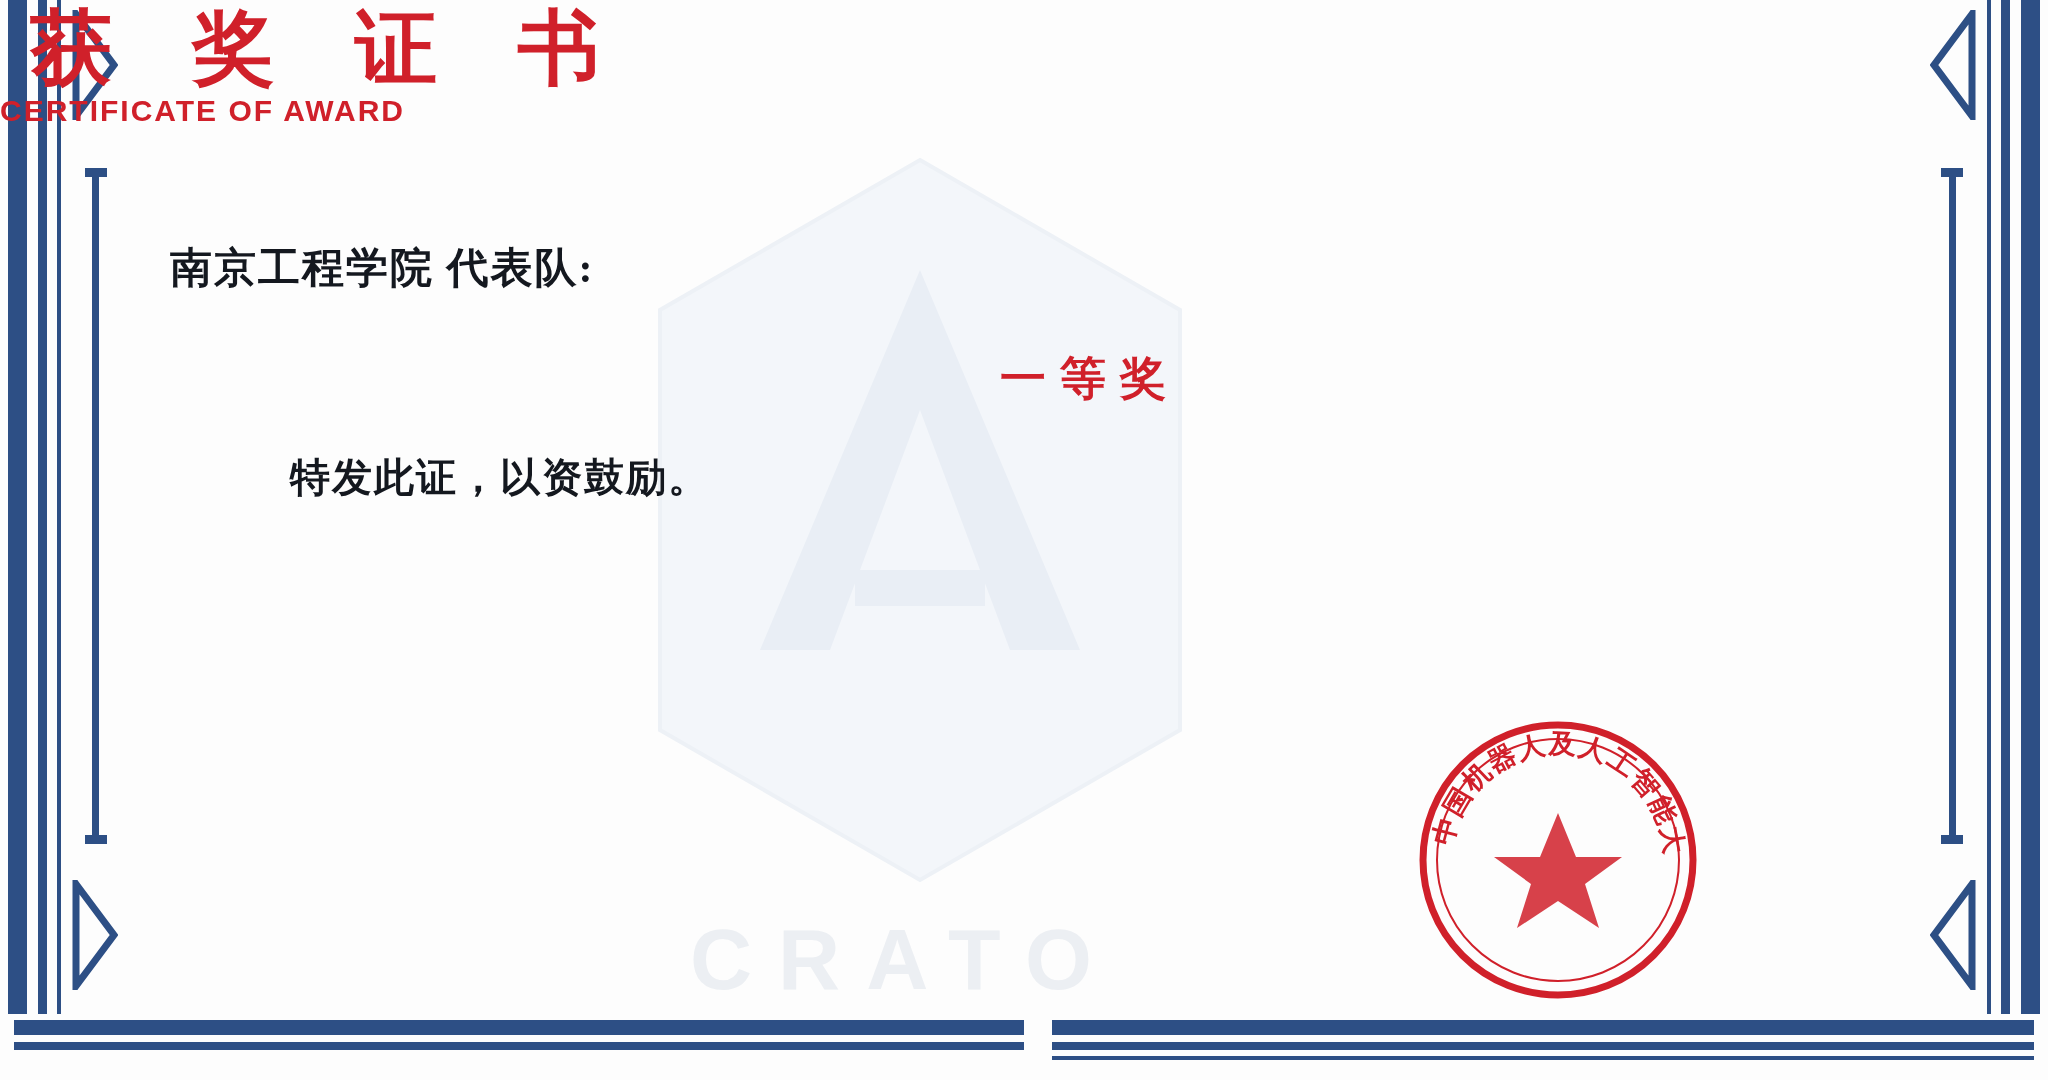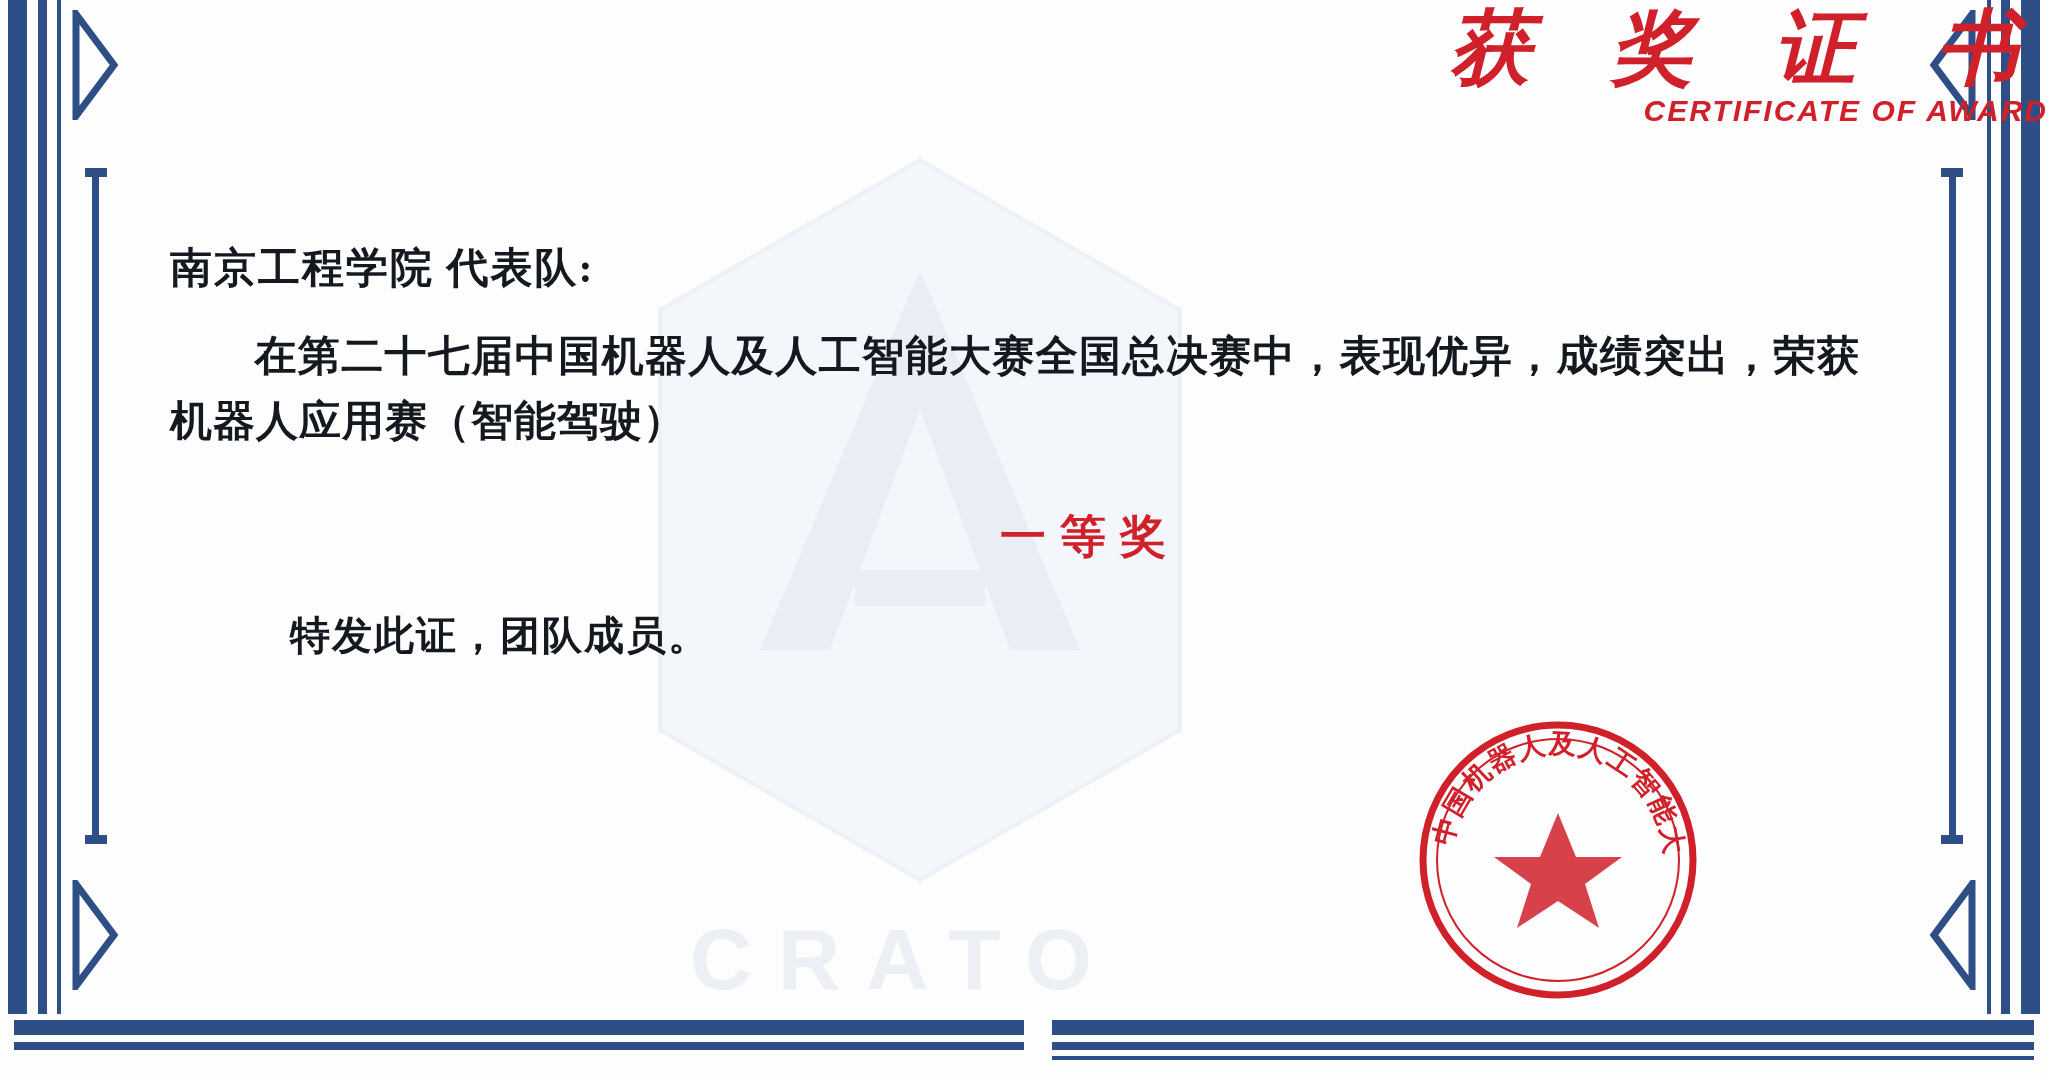--- a/index.html
+++ b/index.html
@@ -122,22 +122,21 @@
   .bseg-r1 { left: 1052px; top: 6px;  width: 982px; height: 15px; }
   .bseg-r2 { left: 1052px; top: 28px; width: 982px; height: 8px; }
   .bseg-r3 { left: 1052px; top: 42px; width: 982px; height: 4px; }
 
   
   .title-zone {
     position: absolute;
     left: 0;
     top: 0;
     width: 2048px;
-    text-align: right;
-    font-style: italic;
+    text-align: left;
   }
   .main-title {
     margin-top: 6px;
     font-family: "Liberation Serif", "DejaVu Serif", serif;
     font-weight: 700;
     font-size: 82px;
     letter-spacing: 30px;
     color: #d0202a;
     text-indent: 30px;
     line-height: 1.05;
@@ -282,25 +281,24 @@
     </div>
   </div>
 
   <div class="title-zone">
     <div class="main-title">获 奖 证 书</div>
     <div class="sub-title">CERTIFICATE OF AWARD</div>
   </div>
 
   <div class="body-zone">
     <div class="salutation">南京工程学院 代表队:</div>
-    <div class="paragraph"><span class="indent"></span><span>在第二十七届中国机器人及人工智能大赛全国总决赛中，表现优异，成绩突出，荣获 机器人应用赛（智能驾驶）</span></div>
     <div class="award-line">一等奖</div>
 
 
-    <div class="closing">特发此证，团队成员。</div>
+    <div class="closing">特发此证，以资鼓励。</div>
   </div>
 
   <div class="seal">
     <svg width="290" height="290" viewBox="0 0 290 290">
       <circle cx="145" cy="145" r="135" fill="none" stroke="#d0202a" stroke-width="7"></circle>
       <circle cx="145" cy="145" r="121" fill="none" stroke="#d0202a" stroke-width="2"></circle>
       <polygon points="145,98 163,142 209,142 172,169 186,213 145,186 104,213 118,169 81,142 127,142" fill="#d0202a" opacity="0.85"></polygon>
       <path id="sealArc" d="M 38,145 A 107,107 0 0 1 252,145" fill="none"></path>
       <text font-family="Liberation Serif, serif" font-size="27" font-weight="700" fill="#d0202a" letter-spacing="2">
         <textPath href="#sealArc" startOffset="4%">中国机器人及人工智能大赛</textPath>

